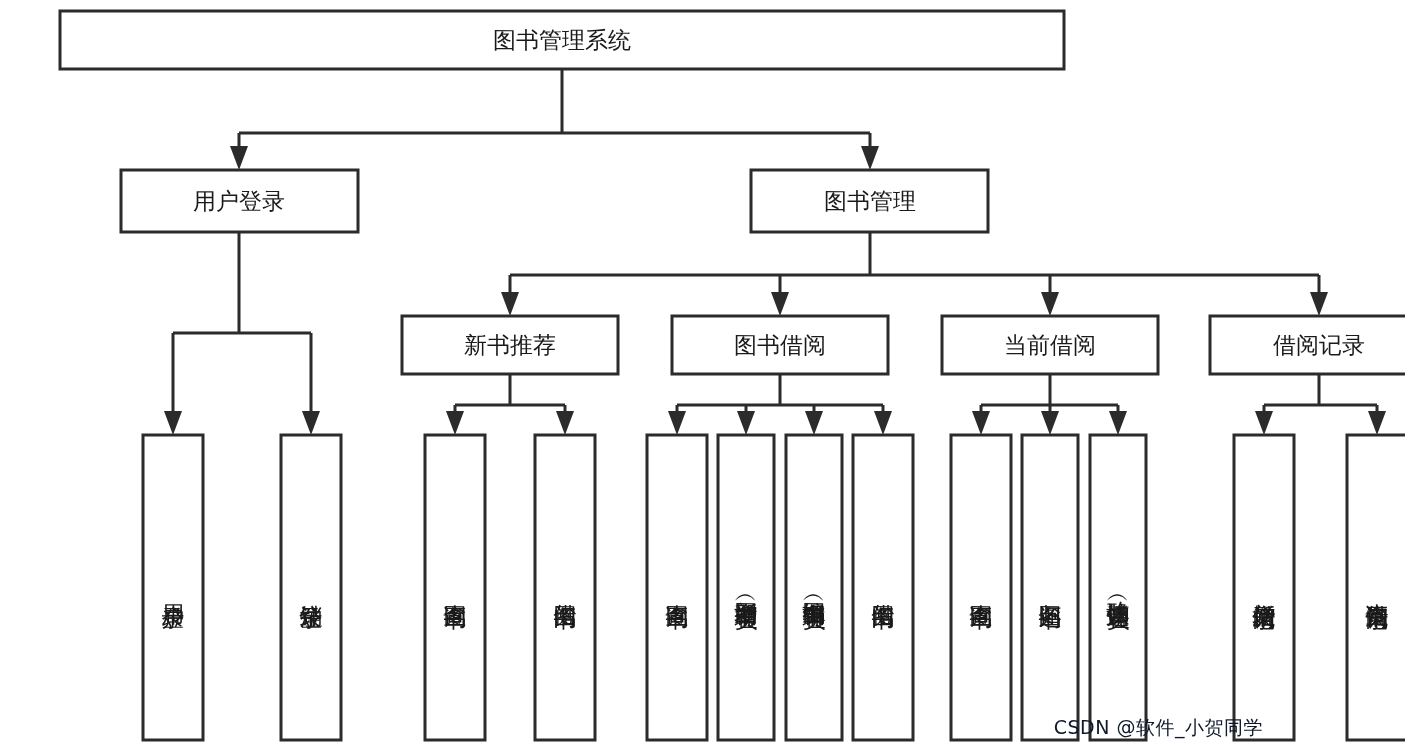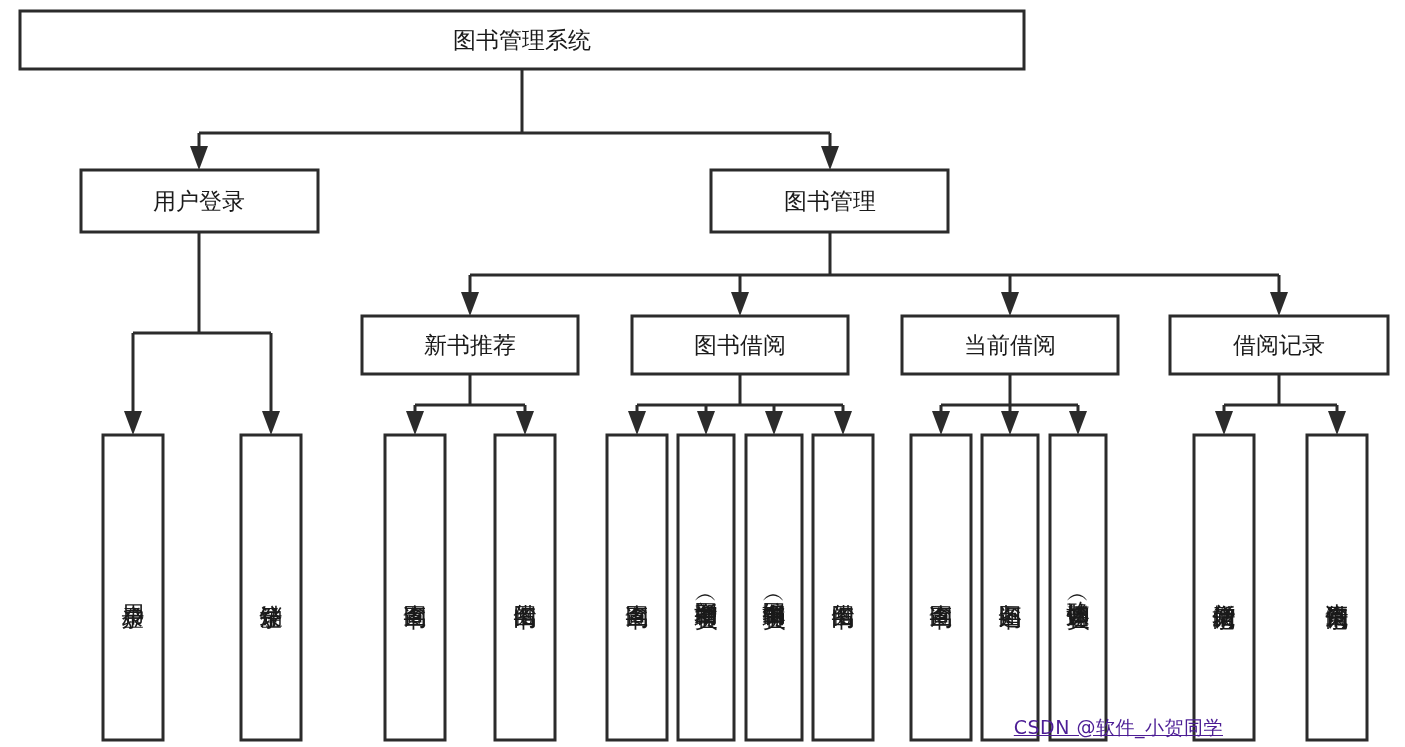--- a/index.html
+++ b/index.html
@@ -11,20 +11,21 @@
     width: 1405px;
     height: 747px;
     overflow: hidden;
     font-family: "DejaVu Sans", "Liberation Sans", sans-serif;
   }
   #diagram-root {
     position: relative;
     width: 1237px;
     height: 747px;
     background: #ffffff;
+    margin-left: 40px;
   }
   svg#tree-svg {
     position: absolute;
     left: 0;
     top: 0;
     width: 1405px;
     height: 747px;
     display: block;
   }
   .node-box {
@@ -64,24 +65,23 @@
     text-align: center;
     white-space: nowrap;
     pointer-events: none;
   }
   .watermark {
     position: absolute;
     right: 14px;
     bottom: 6px;
     font-family: "DejaVu Sans", "Liberation Sans", sans-serif;
     font-size: 19px;
-    color: #4c1d95;
+    color: #0f172a;
     white-space: nowrap;
     letter-spacing: 0.5px;
-    text-decoration: underline;
   }
 </style>
 </head>
 <body>
 
 <div id="diagram-root">
 
   <svg id="tree-svg" viewBox="0 0 1405 747">
     <defs>
       <g id="arrow-proto"></g>

